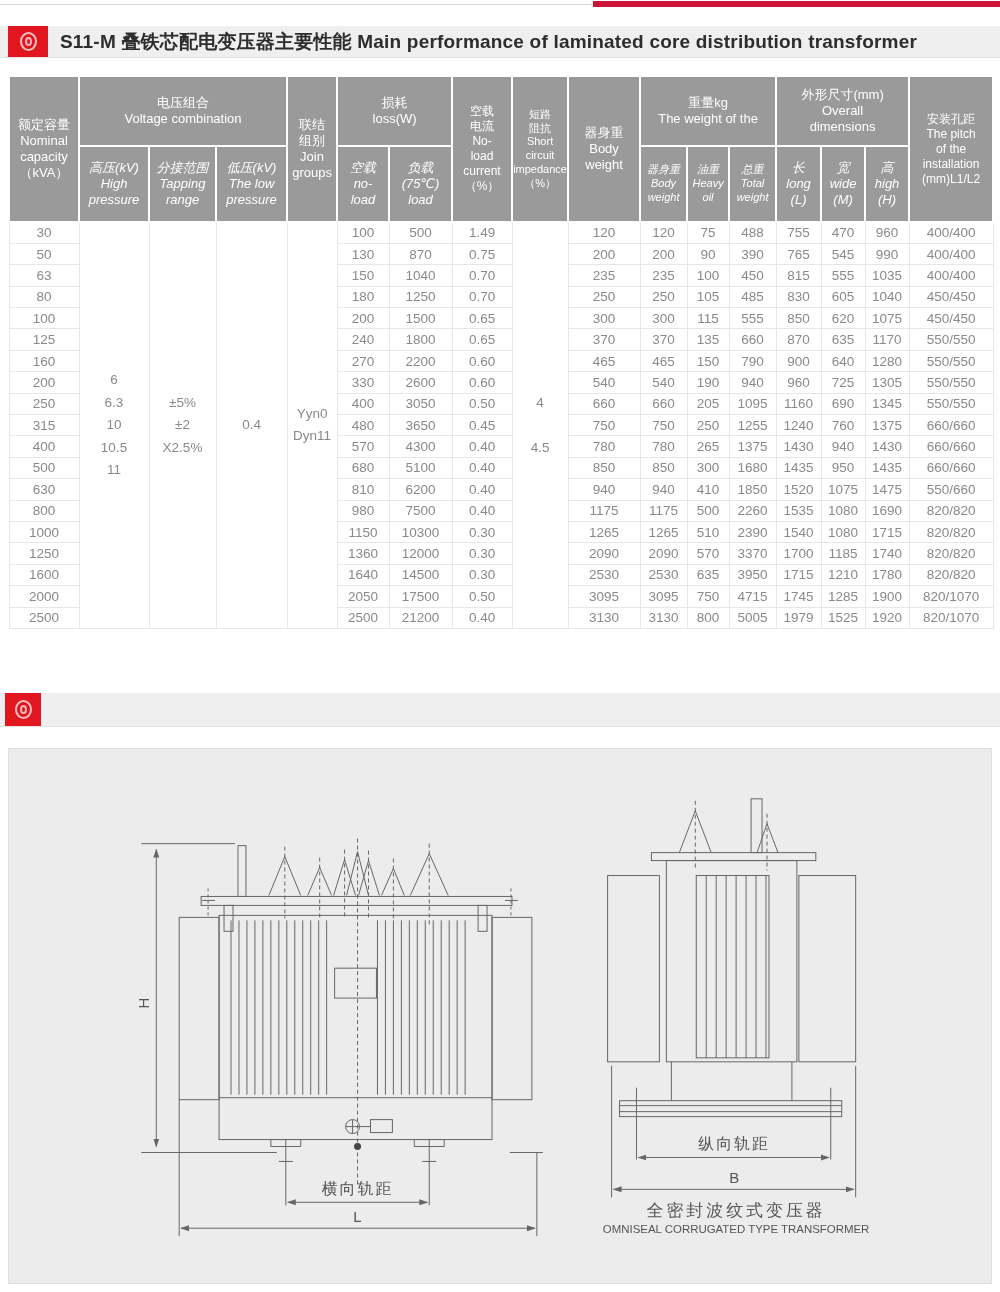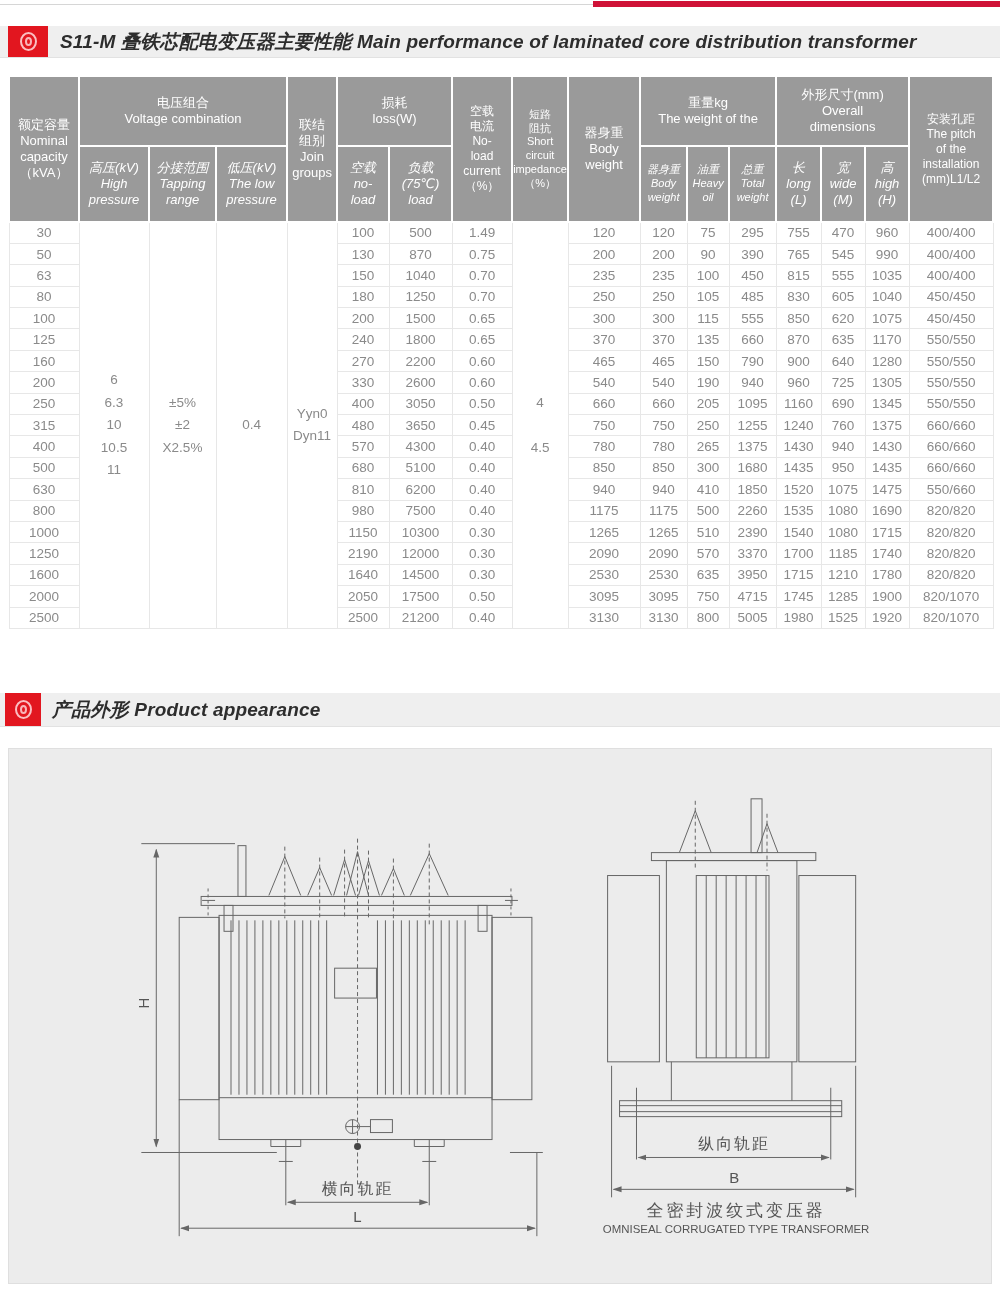--- a/index.html
+++ b/index.html
@@ -16,21 +16,21 @@
   .section-bar { position:absolute; left:0; width:1000px; background:#efefef; border-bottom:1px solid #e2e2e2; }
   .bar1 { top:26px; height:32px; }
   .bar2 { top:693px; height:34px; }
   .bar-icon { position:absolute; top:0; height:100%; background:#e2161f; display:flex; align-items:center; justify-content:center; }
   .bar1 .bar-icon { left:8px; width:40px; }
   .bar2 .bar-icon { left:5px; width:36px; }
   .ring-outer { display:block; width:17px; height:19px; border:2px solid rgba(255,220,222,.85); border-radius:50%;
     display:flex; align-items:center; justify-content:center; }
   .ring-inner { display:block; width:7px; height:9px; border:2px solid rgba(255,220,222,.8); border-radius:50%; }
   .bar-title { position:absolute; top:0; height:100%; display:flex; align-items:center;
-    font-size:19px; font-weight:bold; color:#2d2d2d; letter-spacing:.2px;font-style:italic; }
+    font-size:19px; font-weight:bold; color:#2d2d2d; letter-spacing:.2px; }
   .bar1 .bar-title { left:60px; }
   .bar2 .bar-title { left:52px; }
 
   
   table.perf { position:absolute; left:8px; top:75px; width:984px; border-collapse:collapse; table-layout:fixed; }
   table.perf th { background:#9a9a9a; color:#fff; font-weight:normal; font-size:13px; line-height:1.25;
     text-align:center; vertical-align:middle; border:2px solid #fff; padding:1px 0; white-space:pre-line; }
   table.perf thead tr.hr1 th { height:70px; }
   table.perf thead tr.hr2 th { height:76px;font-style:italic; }
   table.perf th.h-sm { font-size:11px;text-align:center; }
@@ -174,21 +174,21 @@
 Dyn11</td>
         <td>100</td>
         <td>500</td>
         <td>1.49</td>
         <td class="merged" rowspan="19">4
 &nbsp;
 4.5</td>
         <td>120</td>
         <td>120</td>
         <td>75</td>
-        <td>295</td>
+        <td>488</td>
         <td>755</td>
         <td>470</td>
         <td>960</td>
         <td>400/400</td>
       </tr>
       <tr>
         <td>50</td>
         <td>130</td>
         <td>870</td>
         <td>0.75</td>
@@ -378,21 +378,21 @@
         <td>1265</td>
         <td>510</td>
         <td>2390</td>
         <td>1540</td>
         <td>1080</td>
         <td>1715</td>
         <td>820/820</td>
       </tr>
       <tr>
         <td>1250</td>
-        <td>2190</td>
+        <td>1360</td>
         <td>12000</td>
         <td>0.30</td>
         <td>2090</td>
         <td>2090</td>
         <td>570</td>
         <td>3370</td>
         <td>1700</td>
         <td>1185</td>
         <td>1740</td>
         <td>820/820</td>
@@ -427,35 +427,34 @@
       </tr>
       <tr>
         <td>2500</td>
         <td>2500</td>
         <td>21200</td>
         <td>0.40</td>
         <td>3130</td>
         <td>3130</td>
         <td>800</td>
         <td>5005</td>
-        <td>1980</td>
+        <td>1979</td>
         <td>1525</td>
         <td>1920</td>
         <td>820/1070</td>
       </tr>
     </tbody>
 </table>
 
 <div class="section-bar bar2">
   <div class="bar-icon">
     <span class="ring-outer">
         <span class="ring-inner"></span>
       </span>
   </div>
-  <div class="bar-title">产品外形 Product appearance</div>
 </div>
 
 <div class="panel">
 <svg width="982" height="534" viewBox="0 0 984 536">
   <defs>
     <marker id="ah" markerWidth="9" markerHeight="8" refX="8" refY="4" orient="auto-start-reverse">
       <path d="M0,1 L9,4 L0,7 z" fill="#666"></path>
     </marker>
   </defs>
 

